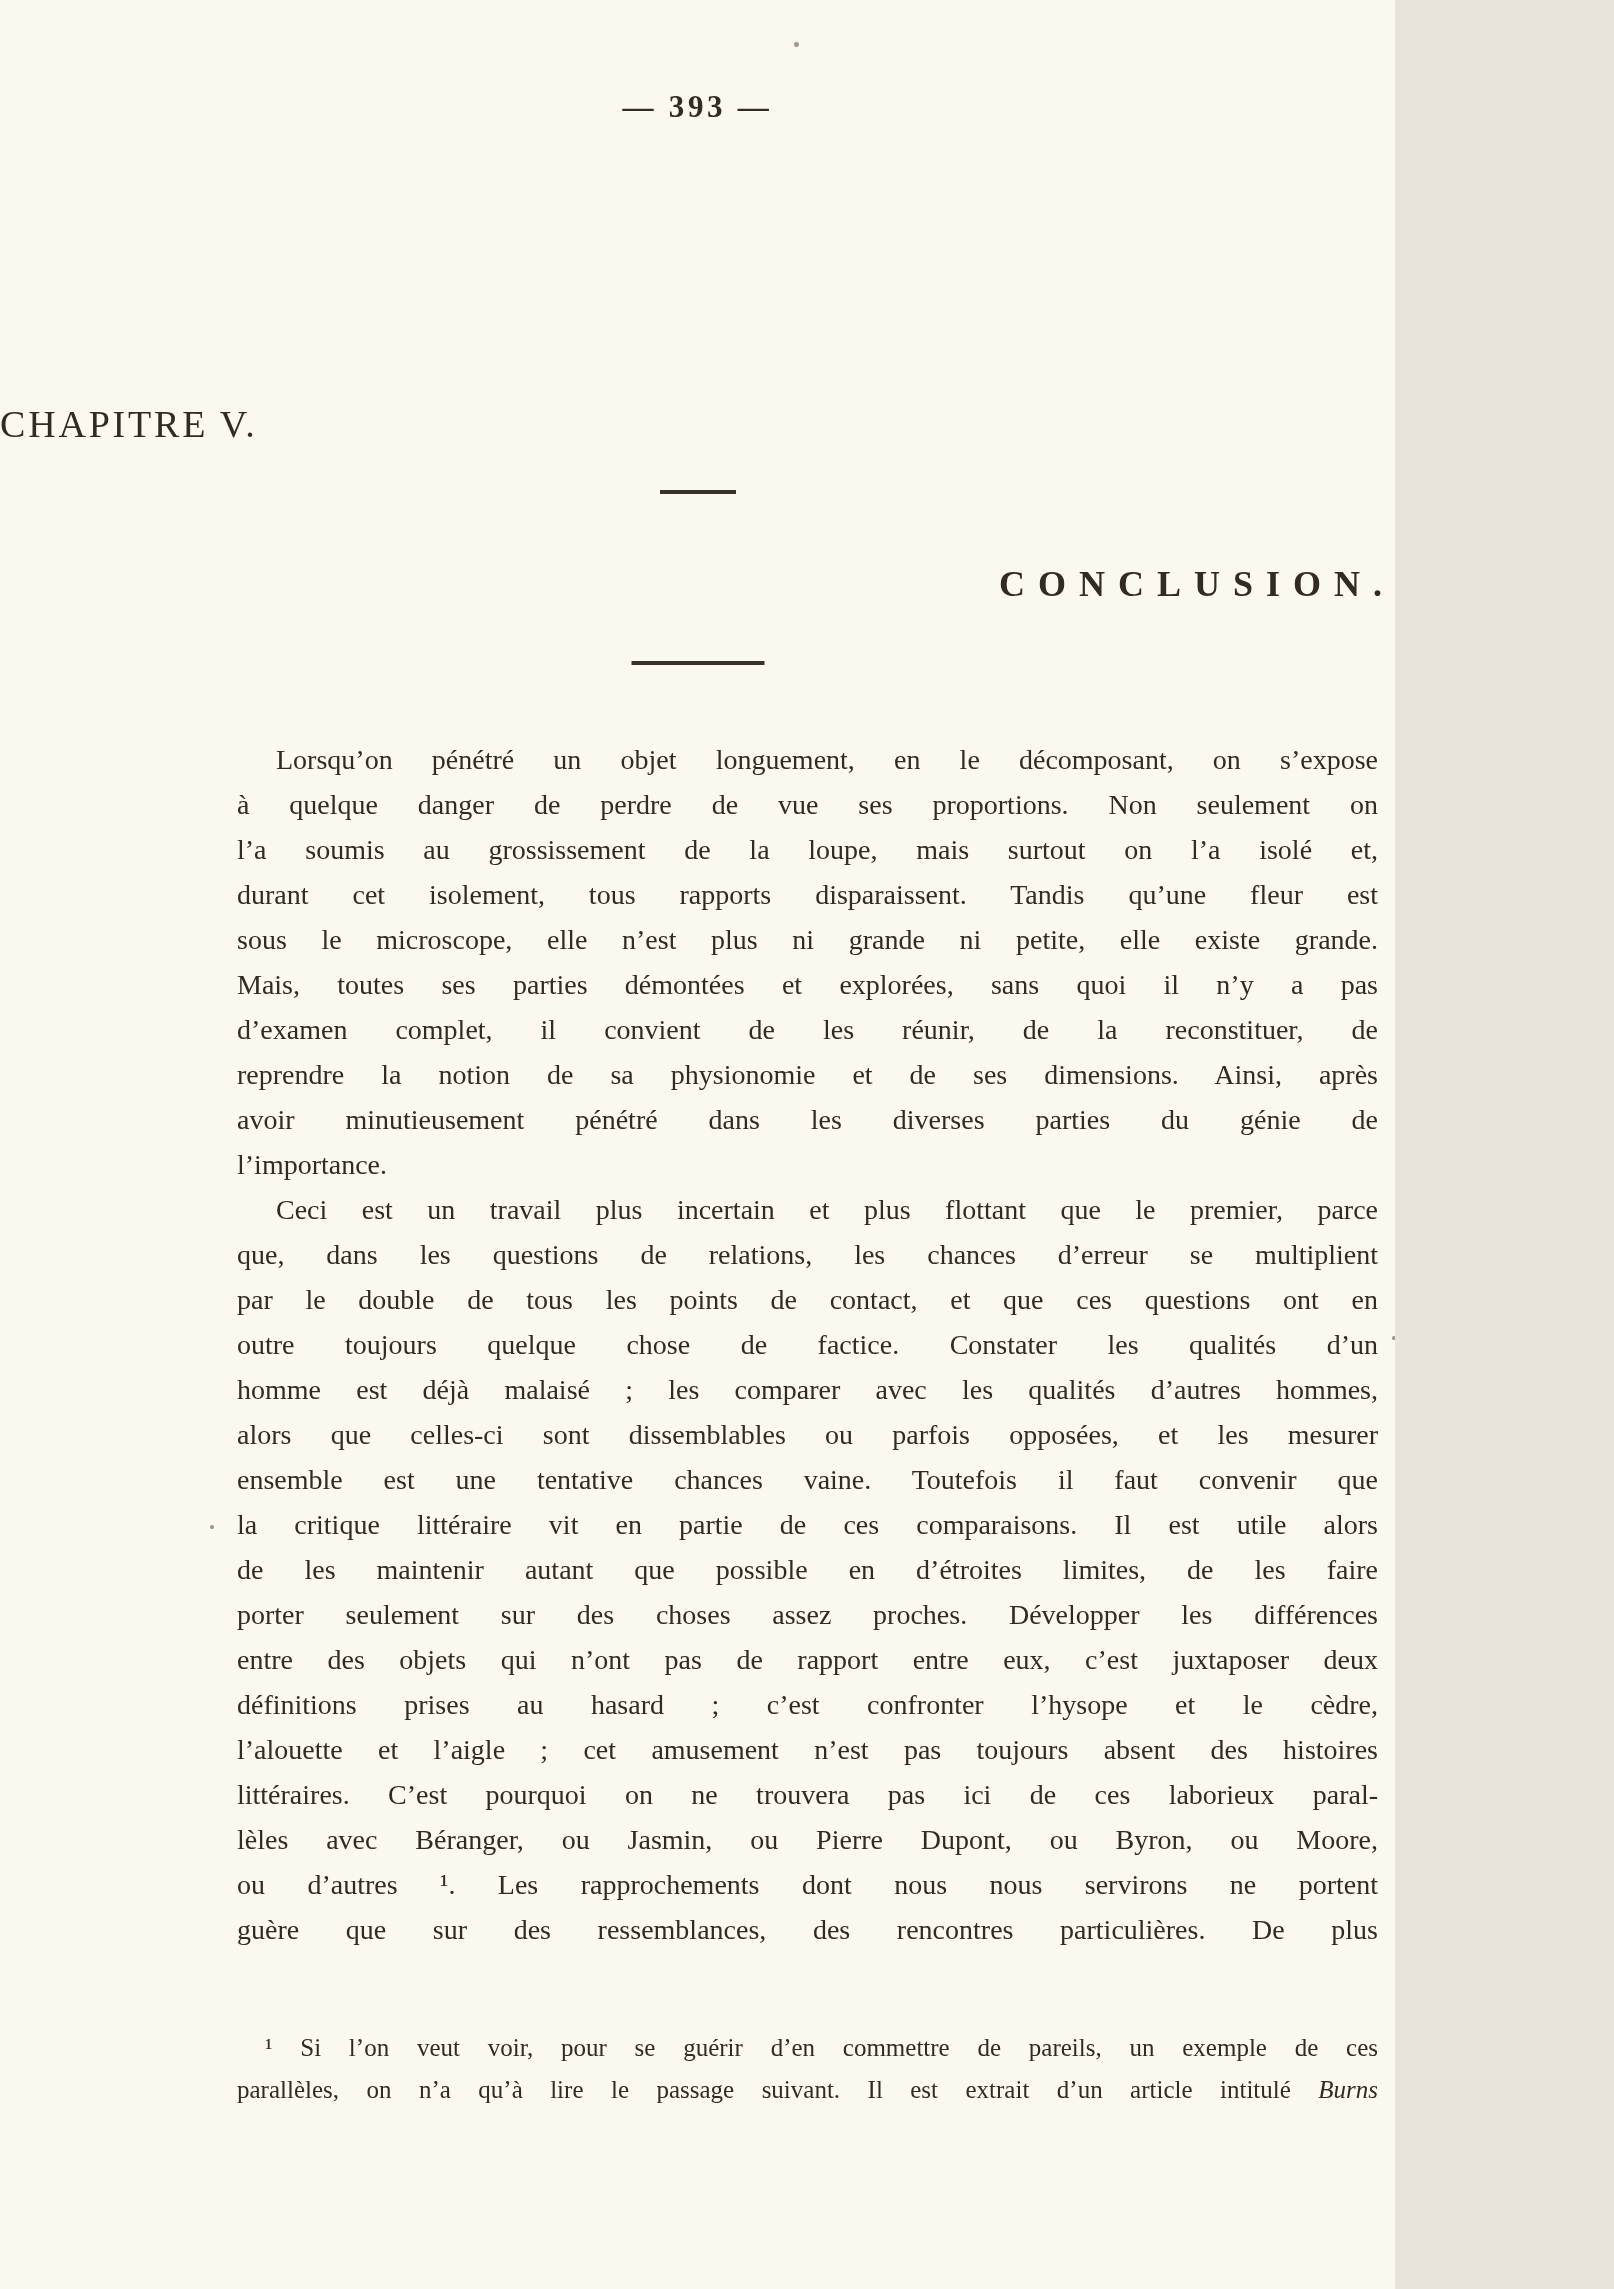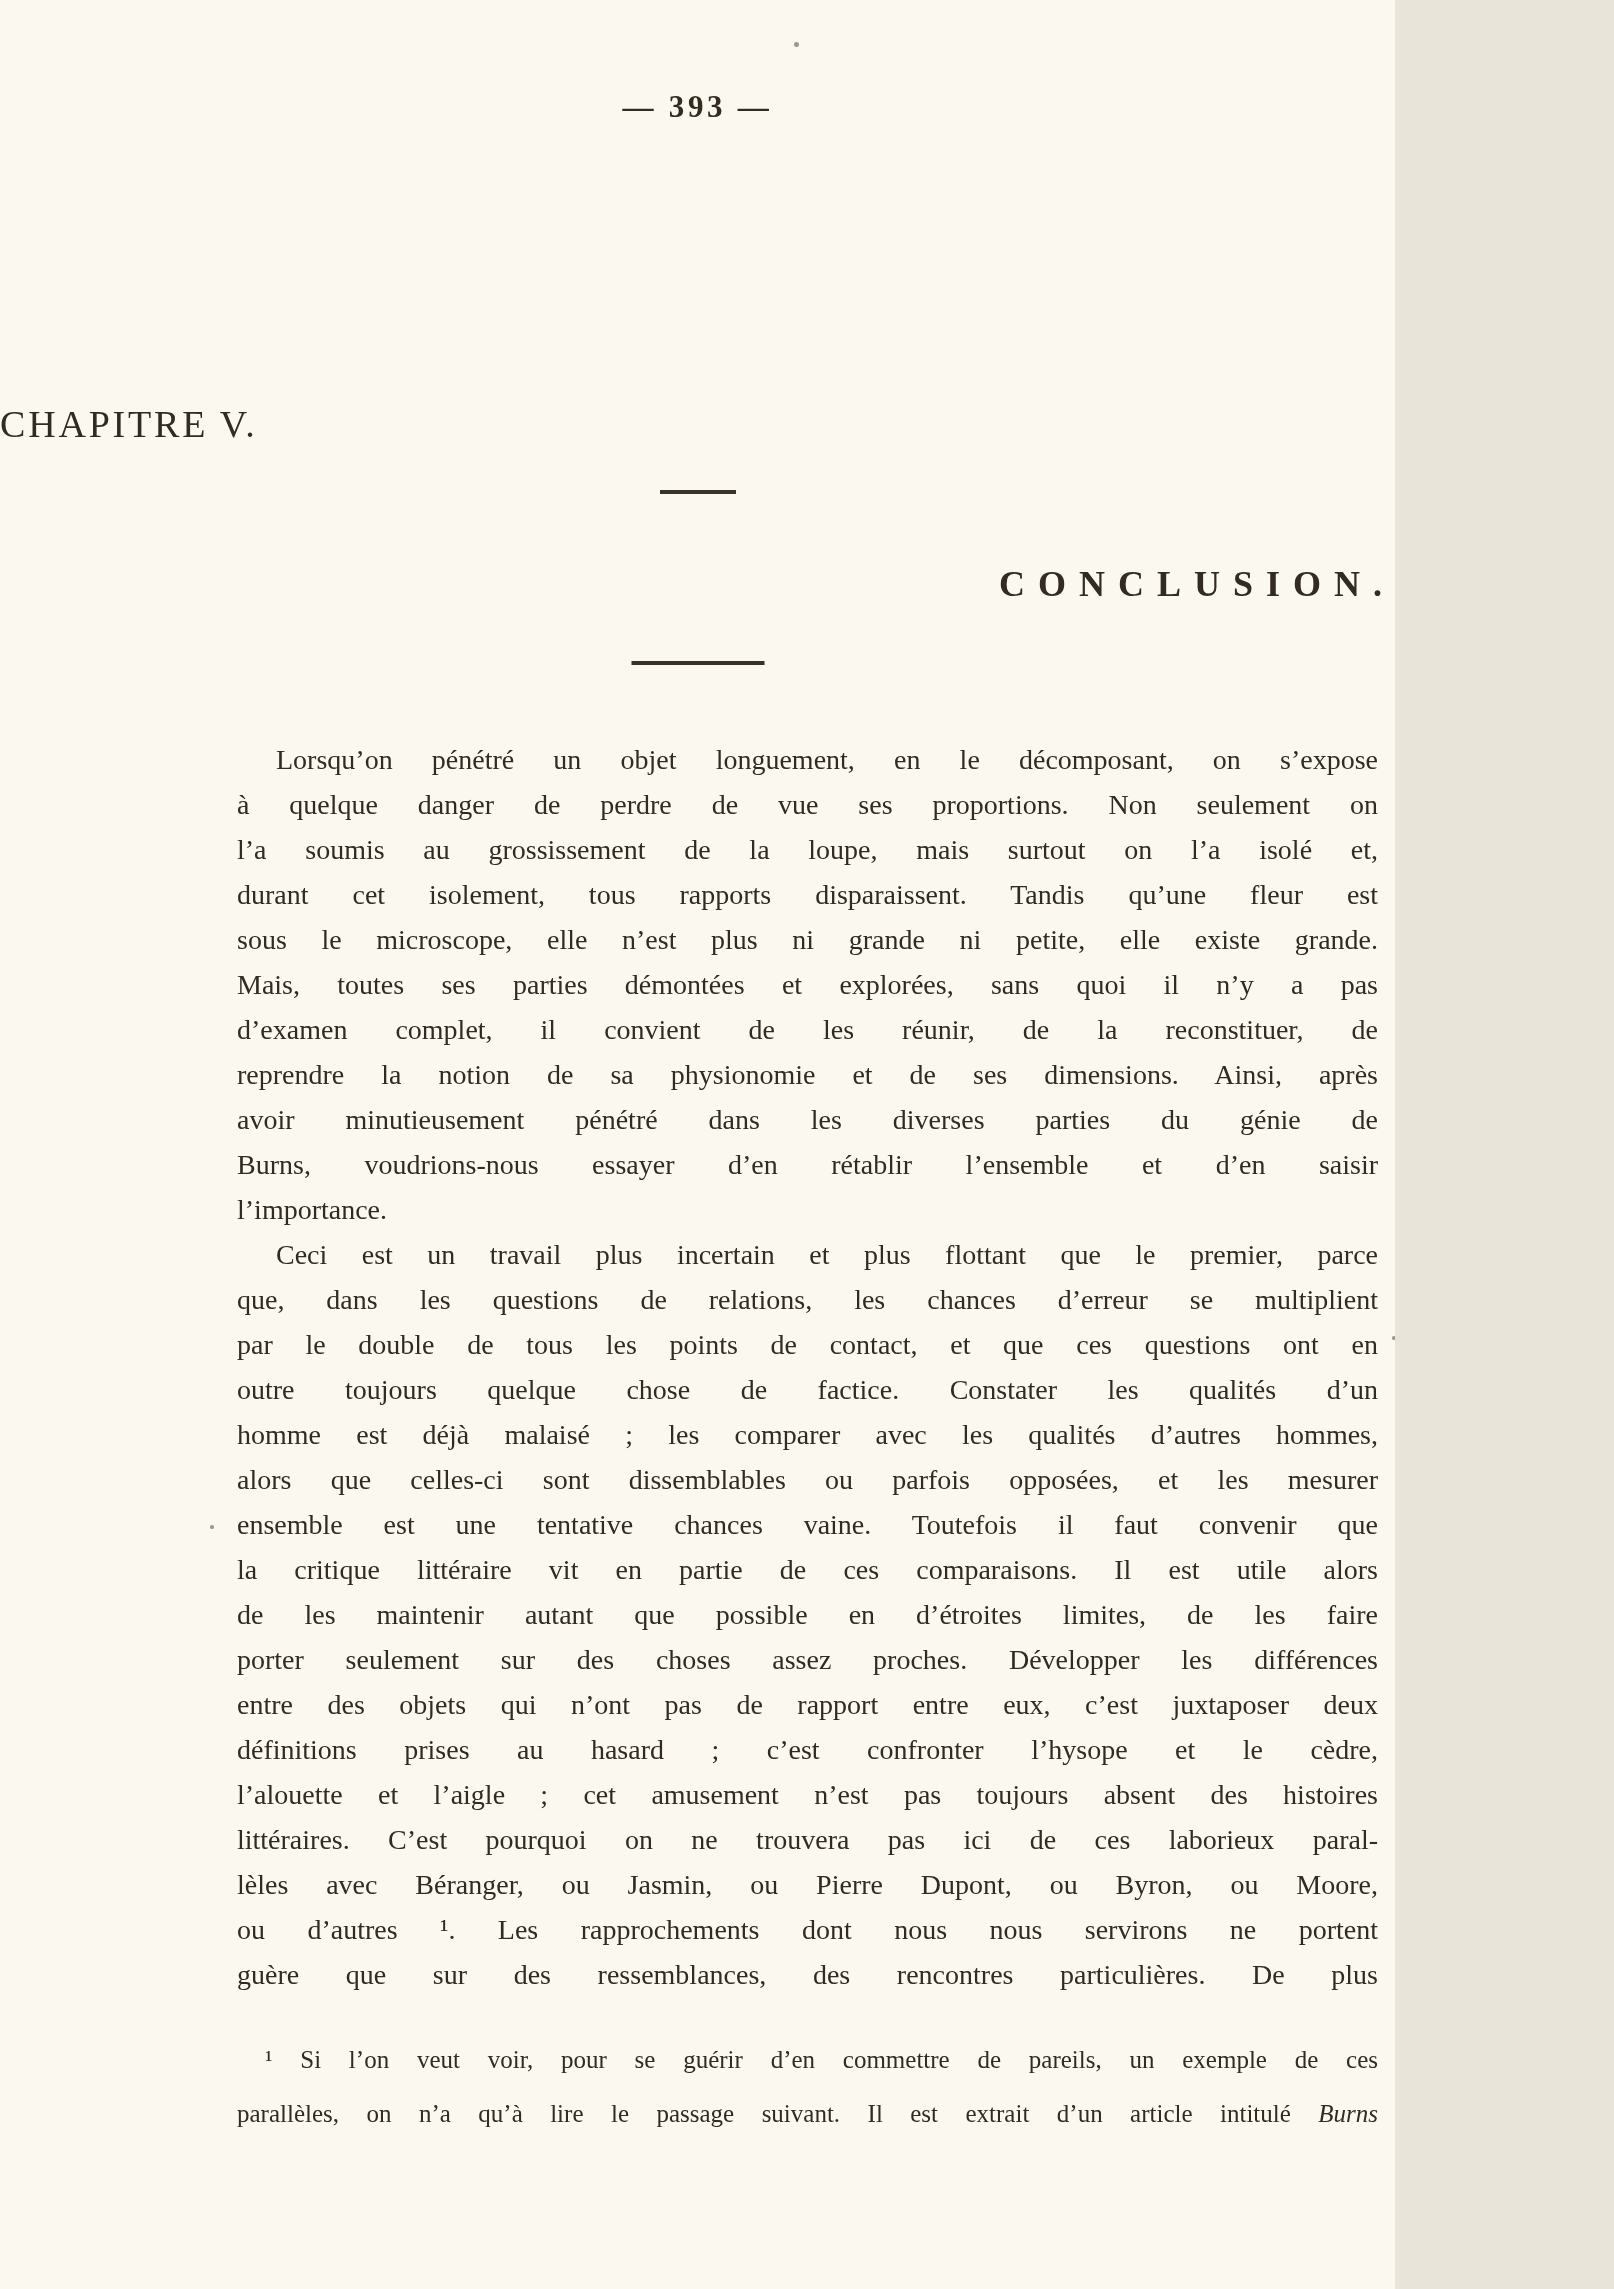--- a/index.html
+++ b/index.html
@@ -31,21 +31,21 @@
     position: absolute; top: 737px; left: 237px; width: 1141px;
     font-size: 28px; line-height: 45px;
   }
   .line { text-align: justify; text-align-last: justify; }
   .line.indent { text-indent: 39px; }
   .line.end-left { text-align-last: left; }
   .footnote {
     position: absolute; top: 2027px; left: 237px; width: 1141px;
     font-size: 25px; line-height: 42px;
   }
-  .fnote-line { text-align: justify; text-align-last: justify; margin-top: 12px; }
+  .fnote-line { text-align: justify; text-align-last: justify; }
   .fnote-line.indent { text-indent: 28px; }
   .italic { font-style: italic; }
   .speck { position: absolute; border-radius: 50%; background: rgba(70, 60, 45, 0.5); }
   .speck.s1 { top: 42px;  left: 794px;  width: 4.6px; height: 4.6px; }
   .speck.s2 { top: 262px; left: 1445px; width: 3.7px; height: 3.7px; }
   .speck.s3 { top: 1336px; left: 1392px; width: 3.7px; height: 3.7px; }
   .speck.s4 { top: 1525px; left: 210px; width: 3.7px; height: 3.7px; }
 </style>
 </head>
 <body>
@@ -70,21 +70,20 @@
   <div class="body-text">
     <div class="line indent">Lorsqu’on pénétré un objet longuement, en le décomposant, on s’expose</div>
     <div class="line">à quelque danger de perdre de vue ses proportions. Non seulement on</div>
     <div class="line">l’a soumis au grossissement de la loupe, mais surtout on l’a isolé et,</div>
     <div class="line">durant cet isolement, tous rapports disparaissent. Tandis qu’une fleur est</div>
     <div class="line">sous le microscope, elle n’est plus ni grande ni petite, elle existe grande.</div>
     <div class="line">Mais, toutes ses parties démontées et explorées, sans quoi il n’y a pas</div>
     <div class="line">d’examen complet, il convient de les réunir, de la reconstituer, de</div>
     <div class="line">reprendre la notion de sa physionomie et de ses dimensions. Ainsi, après</div>
     <div class="line">avoir minutieusement pénétré dans les diverses parties du génie de</div>
-    <div class="line">Burns, voudrions-nous essayer d’en rétablir l’ensemble et d’en saisir</div>
     <div class="line end-left">l’importance.</div>
 
     <div class="line indent">Ceci est un travail plus incertain et plus flottant que le premier, parce</div>
     <div class="line">que, dans les questions de relations, les chances d’erreur se multiplient</div>
     <div class="line">par le double de tous les points de contact, et que ces questions ont en</div>
     <div class="line">outre toujours quelque chose de factice. Constater les qualités d’un</div>
     <div class="line">homme est déjà malaisé ; les comparer avec les qualités d’autres hommes,</div>
     <div class="line">alors que celles-ci sont dissemblables ou parfois opposées, et les mesurer</div>
     <div class="line">ensemble est une tentative chances vaine. Toutefois il faut convenir que</div>
     <div class="line">la critique littéraire vit en partie de ces comparaisons. Il est utile alors</div>

